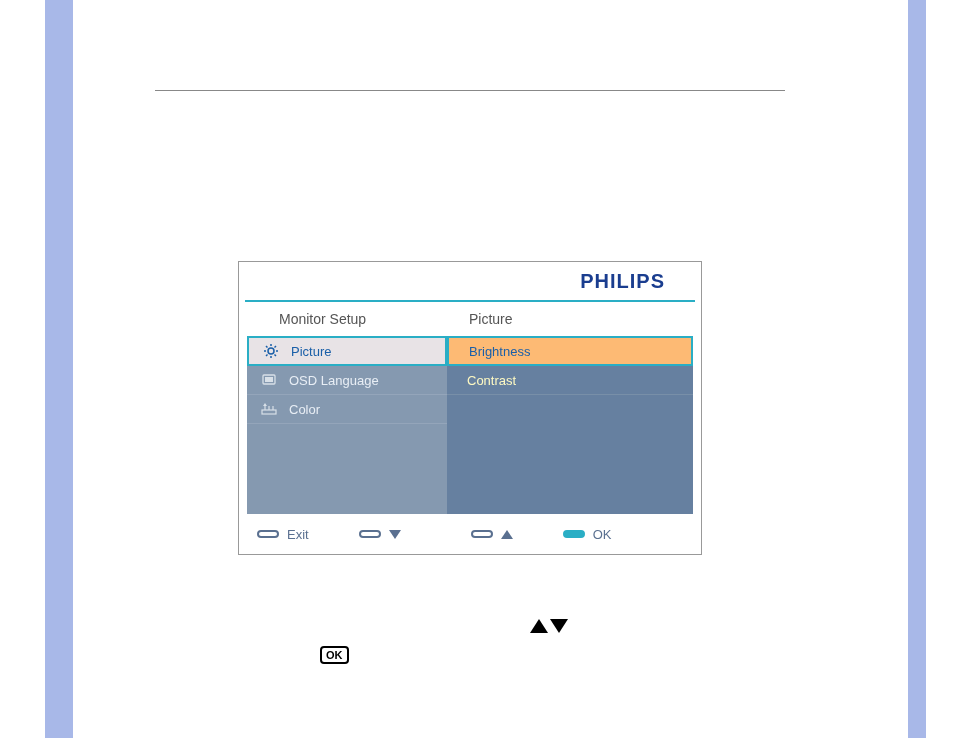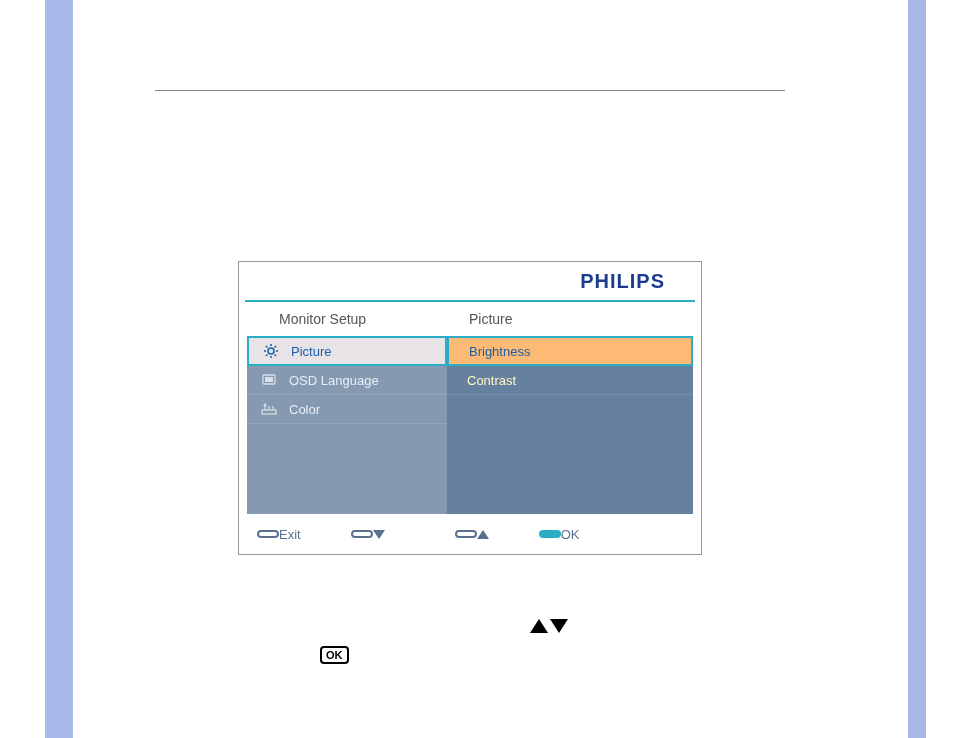--- a/index.html
+++ b/index.html
@@ -132,20 +132,21 @@
     .osd-footer {
       height: 40px;
       display: flex;
       align-items: center;
       padding: 0 18px;
       gap: 30px;
     }
     .footer-btn {
       display: flex;
       align-items: center;
+      gap: 8px;
       color: #5a7090;
       font-size: 13px;
       text-align: right;
     }
     .pill {
       width: 22px;
       height: 8px;
       border: 2px solid #5a7090;
       border-radius: 4px;
       display: inline-block;

